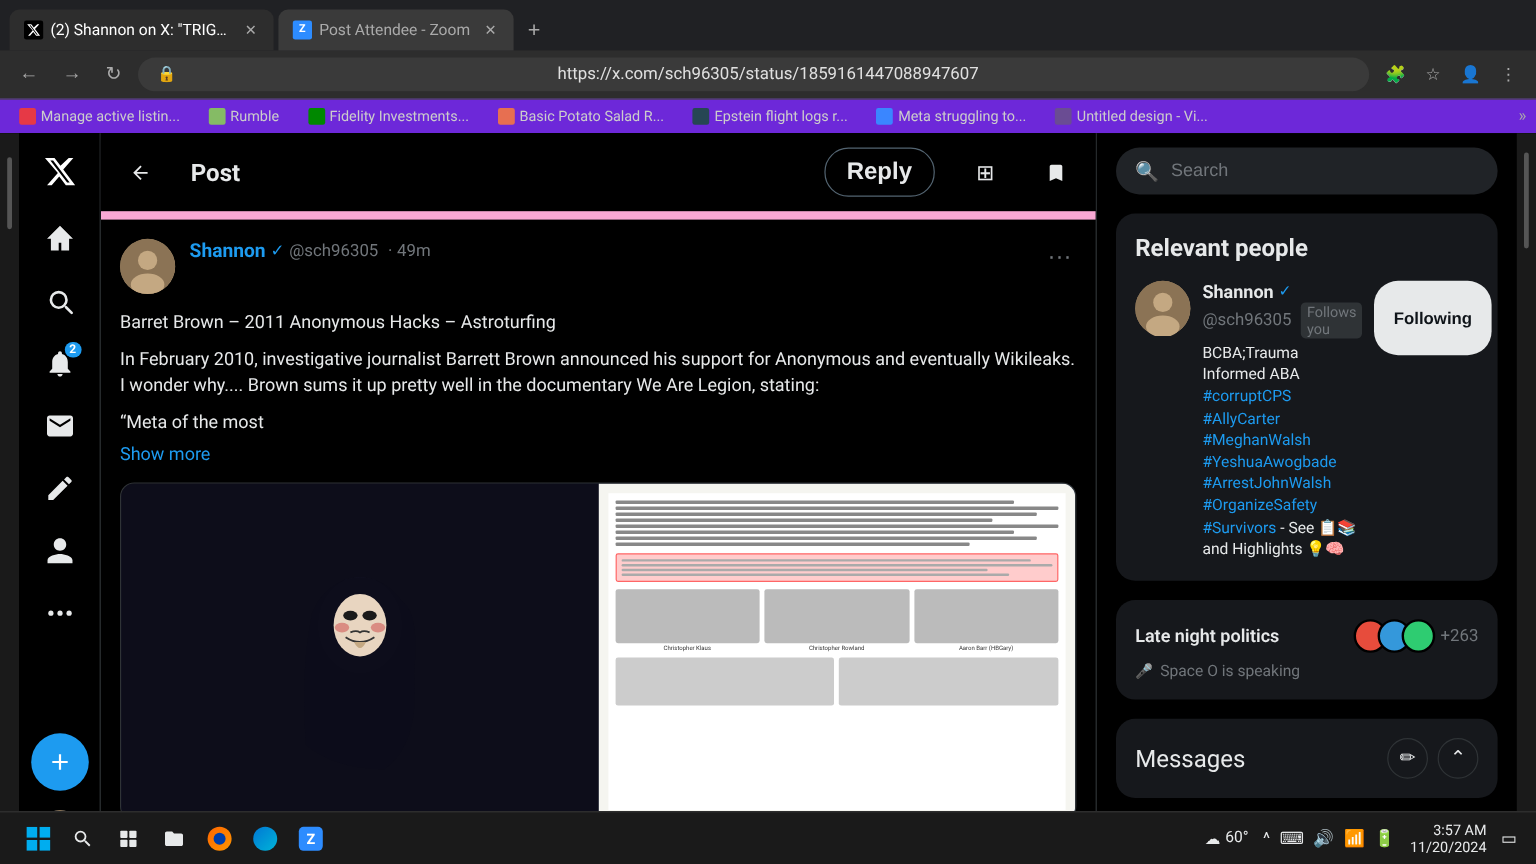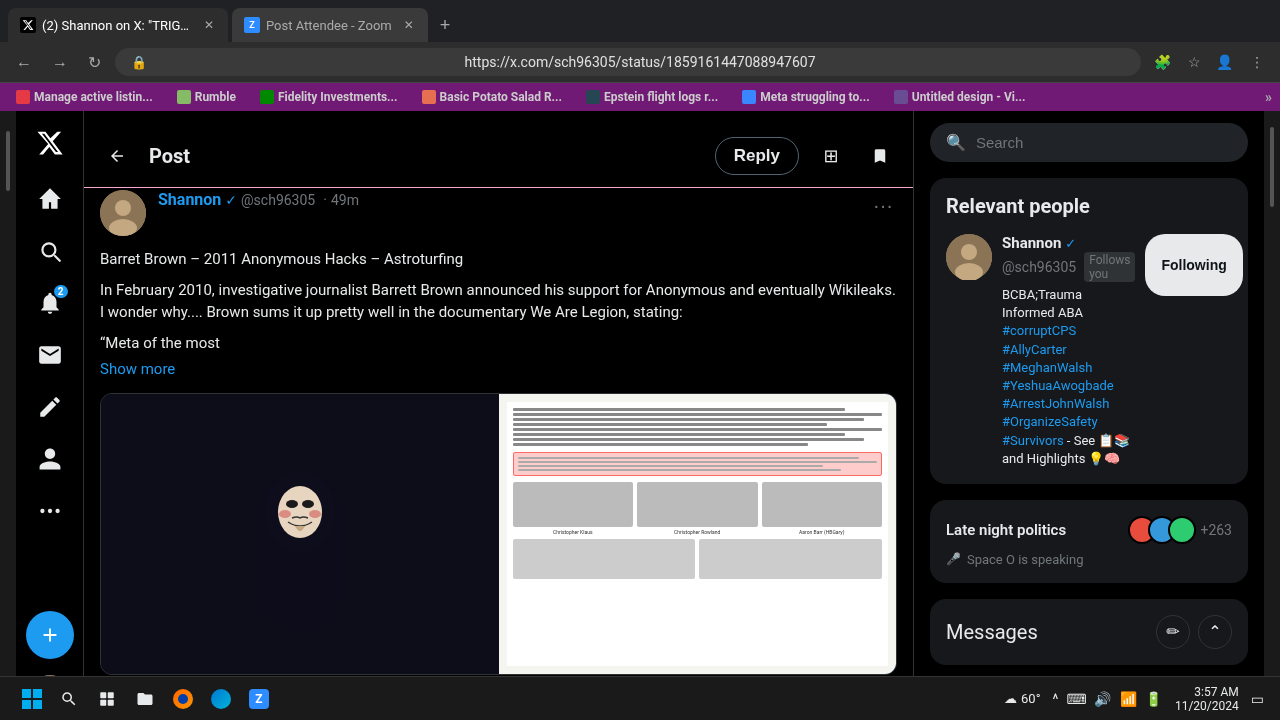--- a/index.html
+++ b/index.html
@@ -14,21 +14,21 @@
     .tab-favicon { width: 16px; height: 16px; border-radius: 2px; flex-shrink: 0; }
     .tab-label { white-space: nowrap; overflow: hidden; text-overflow: ellipsis; max-width: 160px; }
     .tab-close { margin-left: 4px; color: #aaa; font-size: 12px; cursor: pointer; padding: 2px; }
     .tab-new { background: none; border: none; color: #aaa; font-size: 18px; cursor: pointer; padding: 4px 8px; }
     .nav-bar { display: flex; align-items: center; gap: 8px; padding: 6px 10px; background: #2d2d2d; }
     .nav-btn { background: none; border: none; color: #aaa; cursor: pointer; padding: 4px 6px; font-size: 16px; border-radius: 4px; }
     .address-bar { flex: 1; background: #3a3a3a; border-radius: 20px; padding: 6px 16px; font-size: 14px; color: #e0e0e0; display: flex; align-items: center; gap: 8px; }
     .address-url { flex: 1; font-size: 14px; text-align: center; }
     .nav-icons { display: flex; gap: 4px; }
     .nav-icon-btn { background: none; border: none; color: #aaa; cursor: pointer; padding: 4px 6px; font-size: 14px; border-radius: 4px; }
-    .bookmarks-bar { display: flex; align-items: center; padding: 4px 8px; gap: 8px; background: #701a75; border-top: 1px solid #444; overflow: hidden; font-weight: bold; }
+    .bookmarks-bar { display: flex; align-items: center; padding: 4px 8px; gap: 8px; background: #6d28d9; border-top: 1px solid #444; overflow: hidden; }
     .bookmark-item { display: flex; align-items: center; gap: 4px; padding: 3px 8px; border-radius: 4px; cursor: pointer; font-size: 12px; color: #ccc; white-space: nowrap; }
     .bookmark-favicon { width: 14px; height: 14px; flex-shrink: 0; }
     .bm-more { margin-left: auto; color: #aaa; font-size: 14px; cursor: pointer; }
 
     
     .app-container { display: flex; height: calc(720px - 110px); background: #000; }
 
     
     .left-sidebar { width: 68px; display: flex; flex-direction: column; align-items: center; padding: 8px 0; gap: 4px; border-right: 1px solid #2f3336; flex-shrink: 0; background: #000; }
     .sidebar-logo { width: 48px; height: 48px; display: flex; align-items: center; justify-content: center; border-radius: 50%; cursor: pointer; margin-bottom: 4px; }
@@ -40,24 +40,24 @@
     .sidebar-compose { width: 48px; height: 48px; background: #1d9bf0; display: flex; align-items: center; justify-content: center; border-radius: 50%; cursor: pointer; }
     .sidebar-compose svg { width: 22px; height: 22px; fill: #fff; }
     .sidebar-avatar { width: 38px; height: 38px; border-radius: 50%; background: #555; overflow: hidden; cursor: pointer; }
 
     
     .scroll-rail { width: 16px; background: #1a1a1a; display: flex; flex-direction: column; align-items: center; }
     .scroll-thumb { width: 4px; background: #555; border-radius: 2px; height: 60px; margin-top: 20px; }
 
     
     .main-feed { flex: 1; border-right: 1px solid #2f3336; overflow-y: auto; min-width: 0; }
-    .feed-header { display: flex; align-items: center; padding: 12px 16px; gap: 15px; position: sticky; top: 14px; background: rgba(0,0,0,0.85); backdrop-filter: blur(4px); z-index: 10; border-bottom: 1px solid #f9a8d4; }
+    .feed-header { display: flex; align-items: center; padding: 12px 16px; gap: 25px; position: sticky; top: 0; background: rgba(0,0,0,0.85); backdrop-filter: blur(4px); z-index: 10; border-bottom: 7px solid #f9a8d4; }
     .back-btn { width: 34px; height: 34px; border-radius: 50%; border: none; background: none; color: #e7e9ea; cursor: pointer; display: flex; align-items: center; justify-content: center; }
     .feed-title { font-size: 20px; font-weight: 700; flex: 1; }
-    .reply-btn { background: none; border: 1px solid #536471; color: #e7e9ea; padding: 8px 18px; border-radius: 20px; font-size: 17px; font-weight: 600; cursor: pointer; }
+    .reply-btn { background: none; border: 1px solid #536471; color: #e7e9ea; padding: 8px 18px; border-radius: 20px; font-size: 20px; font-weight: 600; cursor: pointer; }
     .header-icon-btn { width: 34px; height: 34px; border-radius: 50%; border: none; background: none; color: #e7e9ea; cursor: pointer; display: flex; align-items: center; justify-content: center; font-size: 18px; }
 
     
     .post-container { padding: 16px; }
     .post-author { display: flex; align-items: flex-start; gap: 12px; margin-bottom: 12px; }
     .author-avatar { width: 46px; height: 46px; border-radius: 50%; background: linear-gradient(135deg, #8b7355, #c4a882); flex-shrink: 0; overflow: hidden; display: flex; align-items: center; justify-content: center; font-size: 20px; color: #fff; }
     .author-info { flex: 1; }
     .author-name { display: flex; align-items: center; gap: 4px; }
     .author-name-text { font-size: 16px; font-weight: 700; color: #1d9bf0; cursor: pointer; }
     .verified-badge { color: #1d9bf0; font-size: 14px; }

